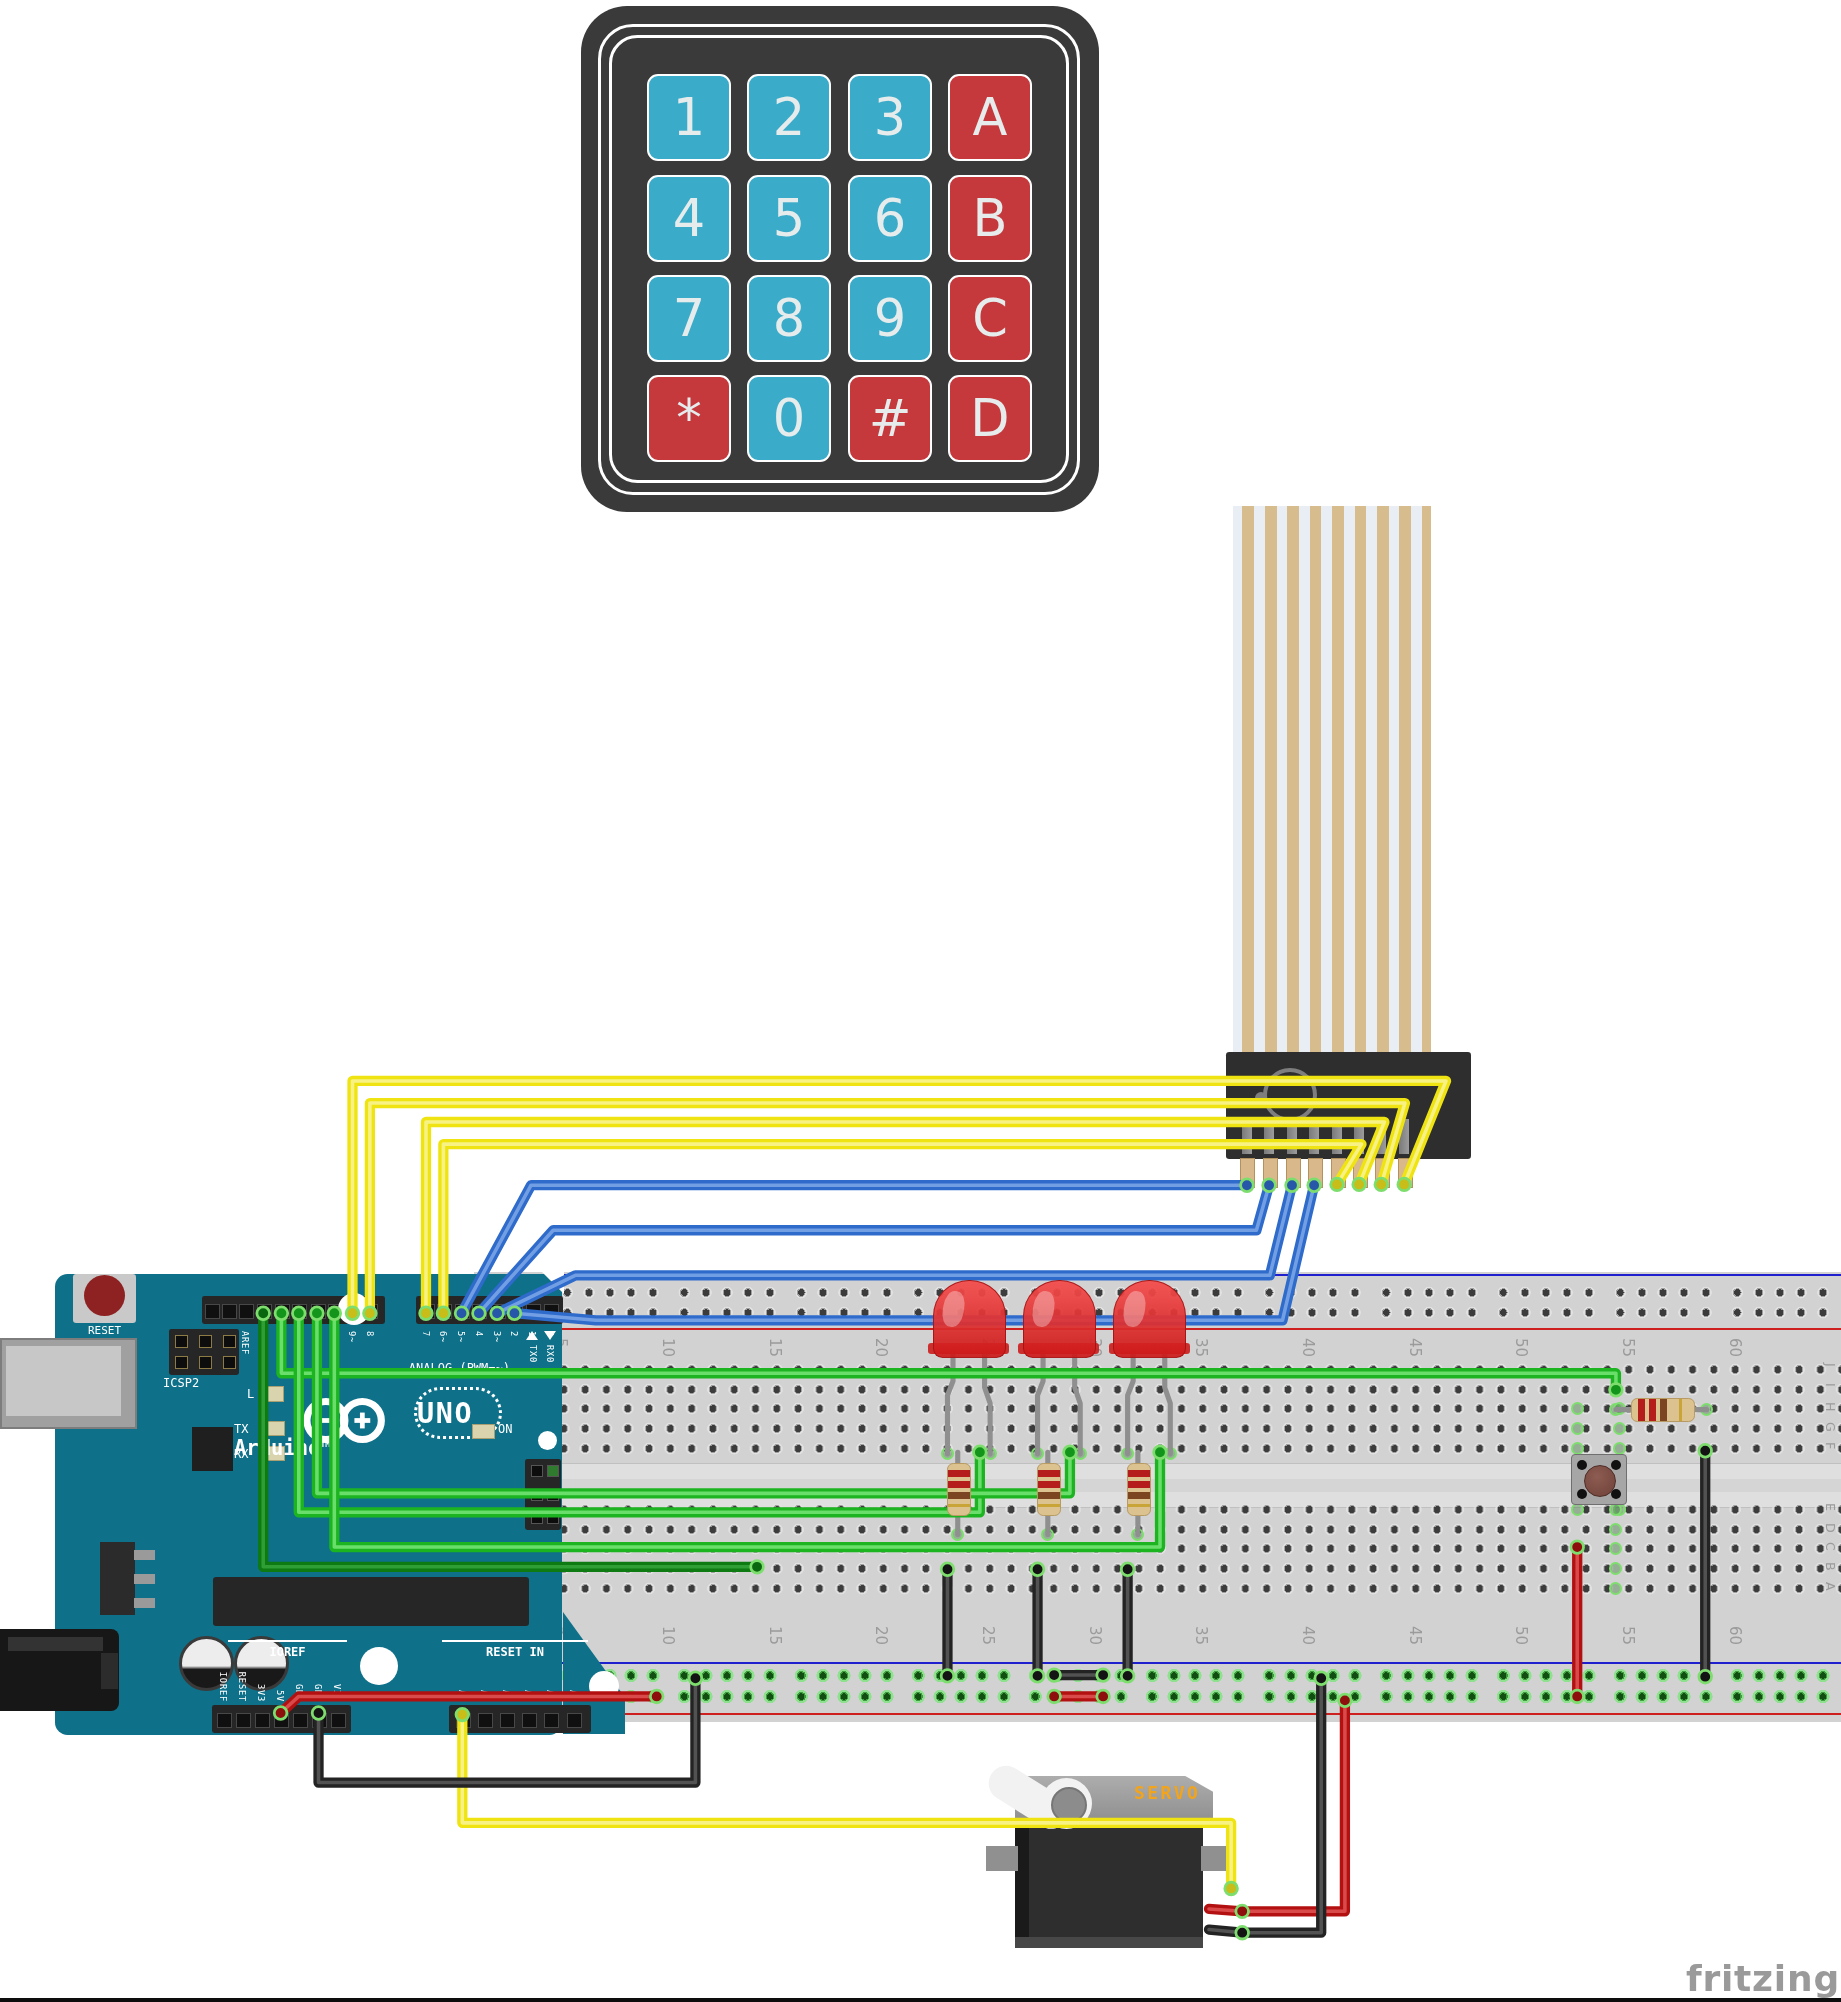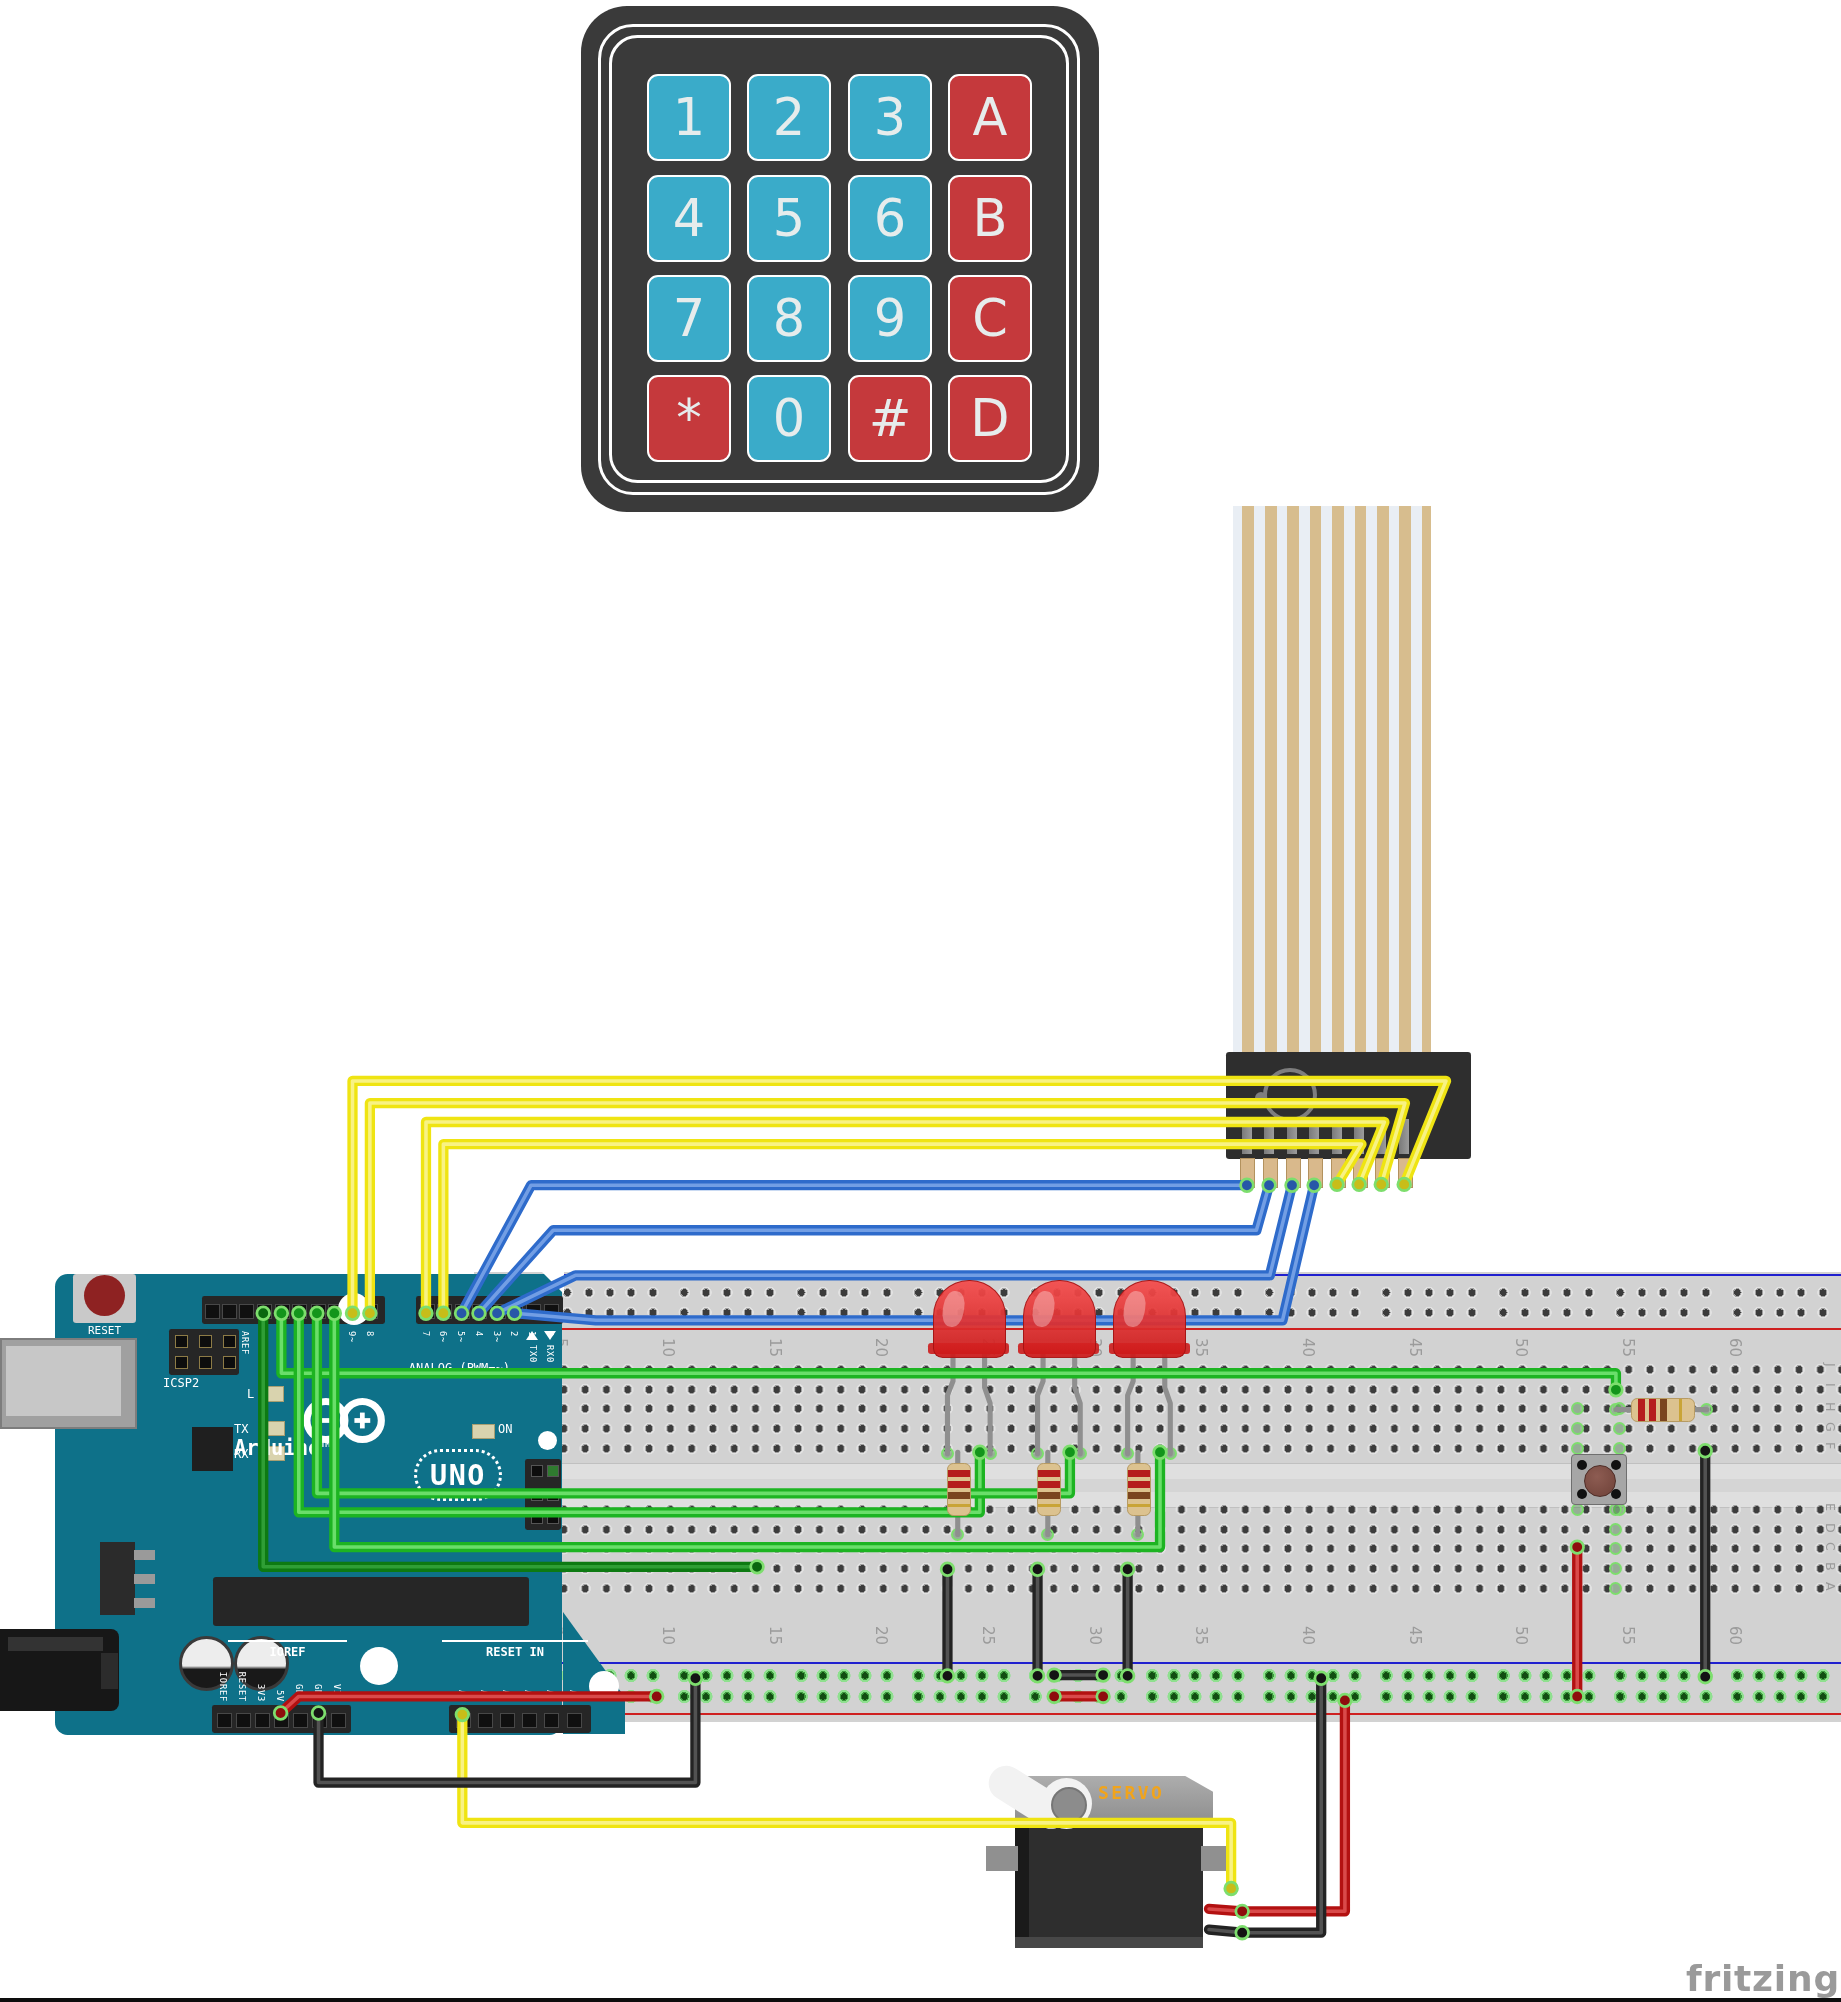--- a/index.html
+++ b/index.html
@@ -188,21 +188,21 @@
   <div class="abs smled" style="left:262px;top:1446px;width:20.5px;height:12.6px;"></div>
   <div class="abs" style="left:192px;top:1427px;width:41px;height:44px;background:#1f1f1f;z-index:22;"></div>
 
   <svg class="abs" style="left:299px;top:1392px;z-index:22;" width="95" height="57" viewBox="0 0 120 72">
     <circle cx="34" cy="36" r="24" fill="none" stroke="#fff" stroke-width="9"></circle>
     <circle cx="80" cy="36" r="24" fill="none" stroke="#fff" stroke-width="9"></circle>
     <rect x="24" y="33" width="20" height="6" fill="#fff"></rect>
     <rect x="70" y="33" width="20" height="6" fill="#fff"></rect>
     <rect x="77" y="26" width="6" height="20" fill="#fff"></rect>
   </svg>
-  <div class="abs" style="left:414px;top:1449px;width:82px;height:46px;border:3.2px dotted #fff;border-radius:27px;z-index:22;display:flex;align-items:center;justify-content:center;">
+  <div class="abs" style="left:414px;top:1387px;width:82px;height:46px;border:3.2px dotted #fff;border-radius:27px;z-index:22;display:flex;align-items:center;justify-content:flex-start;">
     <span class="ardtext" style="font-size:28.4px;font-weight:bold;letter-spacing:1.6px;">UNO</span>
   </div>
   <div class="abs ardtext" style="left:234px;top:1436px;font-size:20.5px;font-weight:bold;z-index:22;"><span>Arduino</span><sup style="font-size:8px;">TM</sup></div>
   <div class="abs smled" style="left:472px;top:1424px;width:20.5px;height:12.6px;"></div>
   <div class="abs ardtext" style="left:498px;top:1422px;font-size:12px;">ON</div>
 
   <div class="abs pinhdr" style="left:525px;top:1459px;width:36px;height:71px;"></div>
 
   <div class="abs" style="left:213px;top:1577px;width:316px;height:49px;background:#262626;border-radius:3.2px;z-index:21;"></div>
   <div class="abs capacitor" style="left:179px;top:1636px;"></div>
@@ -263,21 +263,21 @@
       <div class="abs conn-leg" style="left:1331px;top:1158px;"></div>
       <div class="abs conn-stub" style="left:1354px;top:1119px;"></div>
       <div class="abs conn-leg" style="left:1353px;top:1158px;"></div>
       <div class="abs conn-stub" style="left:1376px;top:1119px;"></div>
       <div class="abs conn-leg" style="left:1375px;top:1158px;"></div>
       <div class="abs conn-stub" style="left:1399px;top:1119px;"></div>
       <div class="abs conn-leg" style="left:1398px;top:1158px;"></div>
     </div>
 
   <div class="abs servo-part" style="left:1015px;top:1776px;width:198px;height:46px;background:linear-gradient(180deg,#adadad,#8f8f8f);clip-path:polygon(0 0,86% 0,100% 34%,100% 100%,0 100%);"></div>
-  <div class="abs" id="servo-label" style="left:1098px;top:1782px;">SERVO</div>
+  <div class="abs" id="servo-label" style="left:1134px;top:1782px;">SERVO</div>
   <div class="abs servo-part" style="left:989px;top:1765px;width:88px;height:35px;border-radius:18px;background:#f2f2f2;transform:rotate(32deg);transform-origin:16px 17.4px;z-index:16;"></div>
   <div class="abs servo-part" style="left:1041px;top:1778px;width:51px;height:51px;border-radius:50%;background:#f2f2f2;z-index:16;"></div>
   <div class="abs servo-part" style="left:1051px;top:1787px;width:32px;height:32px;border-radius:50%;background:#8c8c8c;border:2.4px solid #767676;z-index:17;"></div>
   <div class="abs servo-part" style="left:1015px;top:1822px;width:188px;height:126px;background:#2e2e2e;"></div>
   <div class="abs servo-part" style="left:1015px;top:1822px;width:14.2px;height:126px;background:#1a1a1a;"></div>
   <div class="abs servo-part" style="left:1015px;top:1937px;width:188px;height:11px;background:#474747;"></div>
   <div class="abs servo-part" style="left:986px;top:1846px;width:32px;height:25px;background:#909090;"></div>
   <div class="abs servo-part" style="left:1201px;top:1846px;width:30px;height:25px;background:#909090;"></div>
 
   <svg class="abs" id="wiresvg" width="1842" height="2003" viewBox="0 0 2331 2535">

